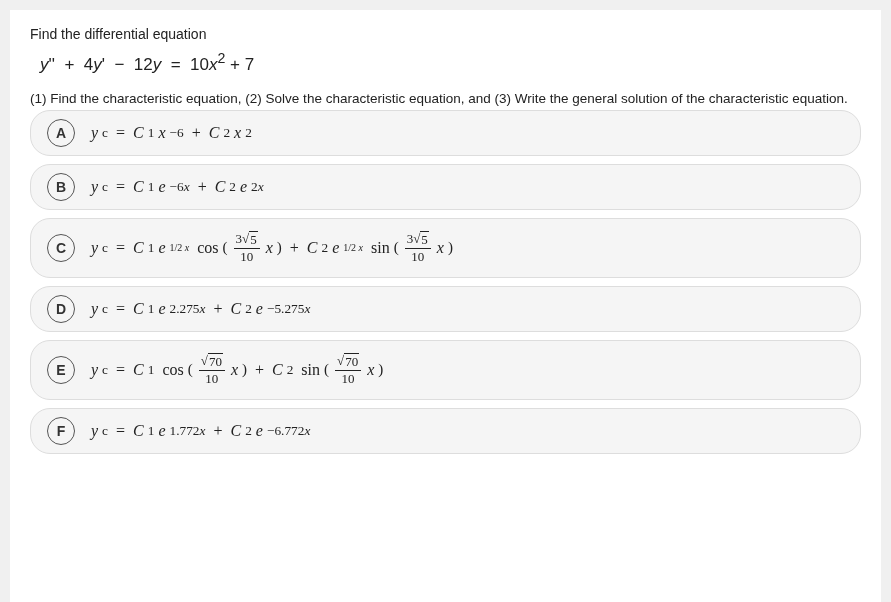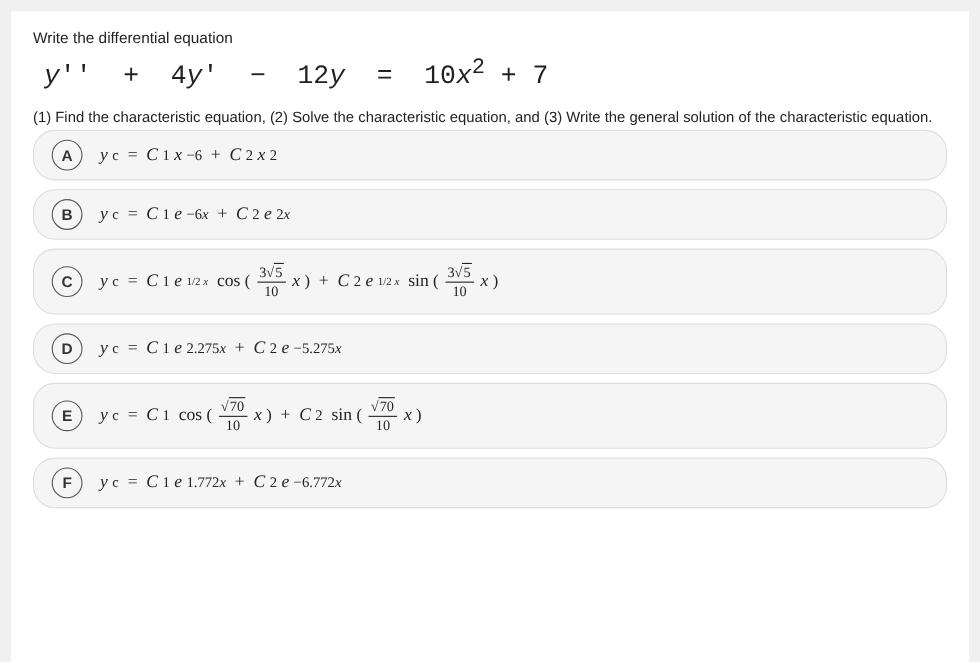--- a/index.html
+++ b/index.html
@@ -86,30 +86,30 @@
 
     .math-content {
       font-size: 16px;
       font-family: 'Times New Roman', Times, serif;
       display: flex;
       align-items: center;
       gap: 4px;
     }
 
     .main-eq-content {
-      font-family: Liberation Mono, monospace;
-      font-size: 24px;
+      font-family: Liberation Sans, sans-serif;
+      font-size: 17px;
     }
   </style>
 </head>
 <body>
 
 <div class="page-container">
 
-  <div class="header-text">Write the differential equation</div>
+  <div class="header-text">Find the differential equation</div>
 
   <div class="main-equation">
     <span class="main-eq-content">
       <i>y</i>'' &nbsp;+&nbsp; 4<i>y</i>' &nbsp;−&nbsp; 12<i>y</i> &nbsp;=&nbsp; 10<i>x</i><sup>2</sup> + 7
     </span>
   </div>
 
   <div class="instructions">(1) Find the characteristic equation, (2) Solve the characteristic equation, and (3) Write the general solution of the characteristic equation.</div>
 
   <div class="options-container">

